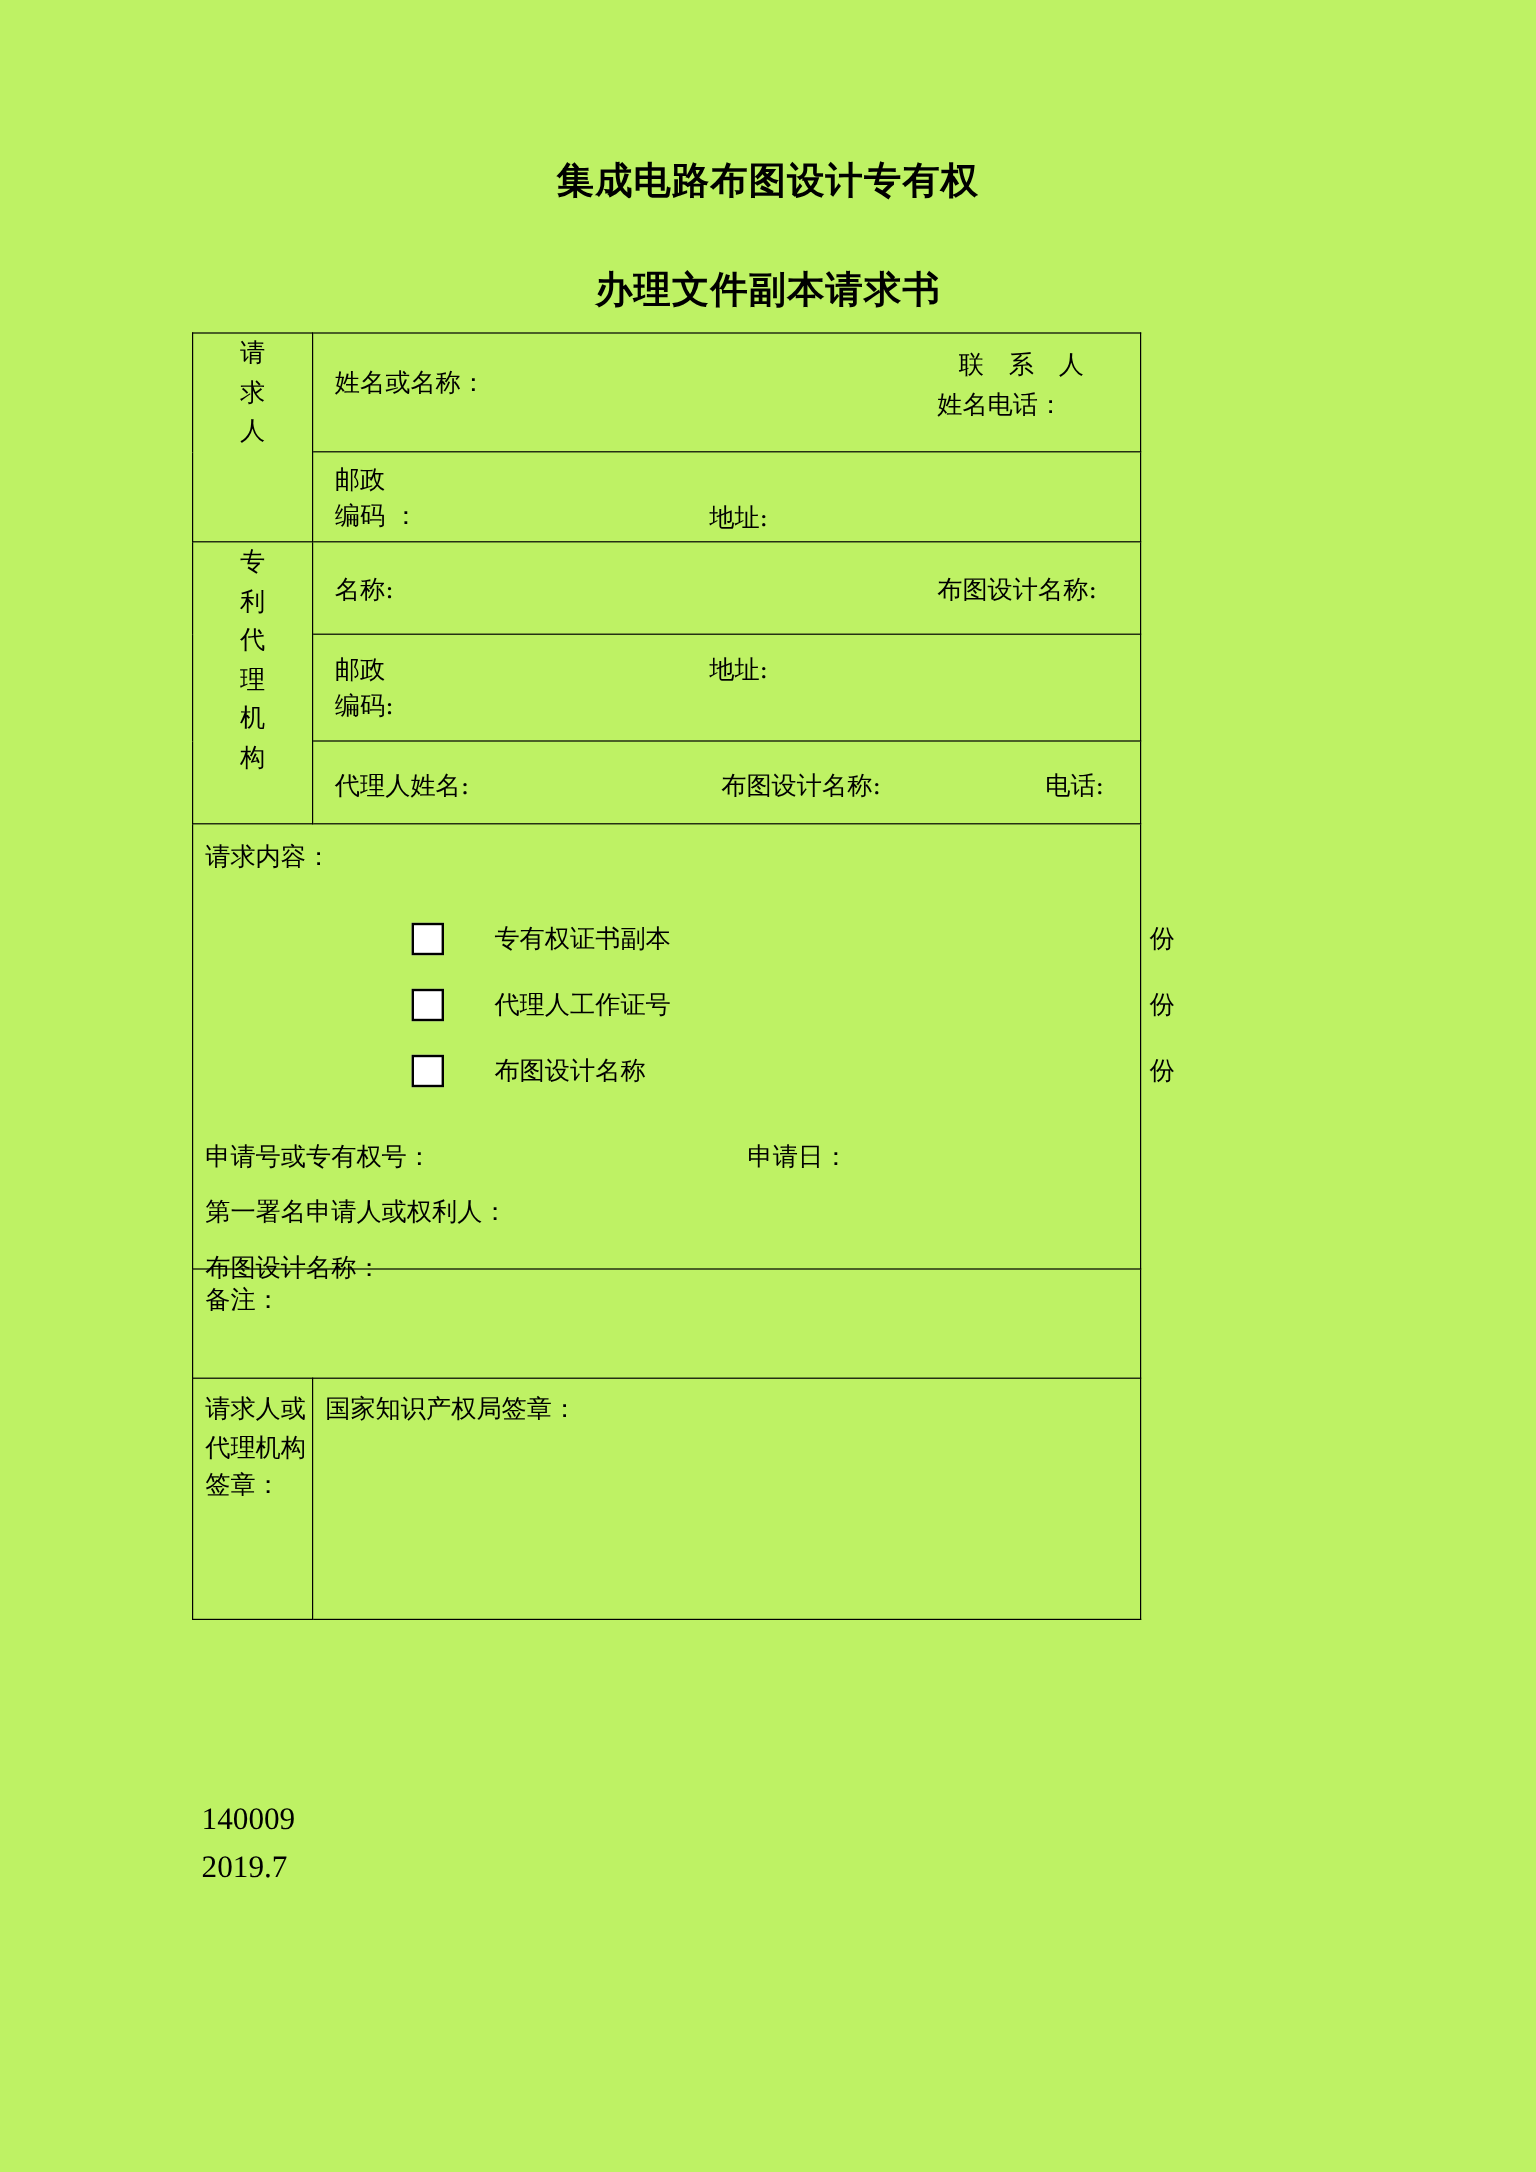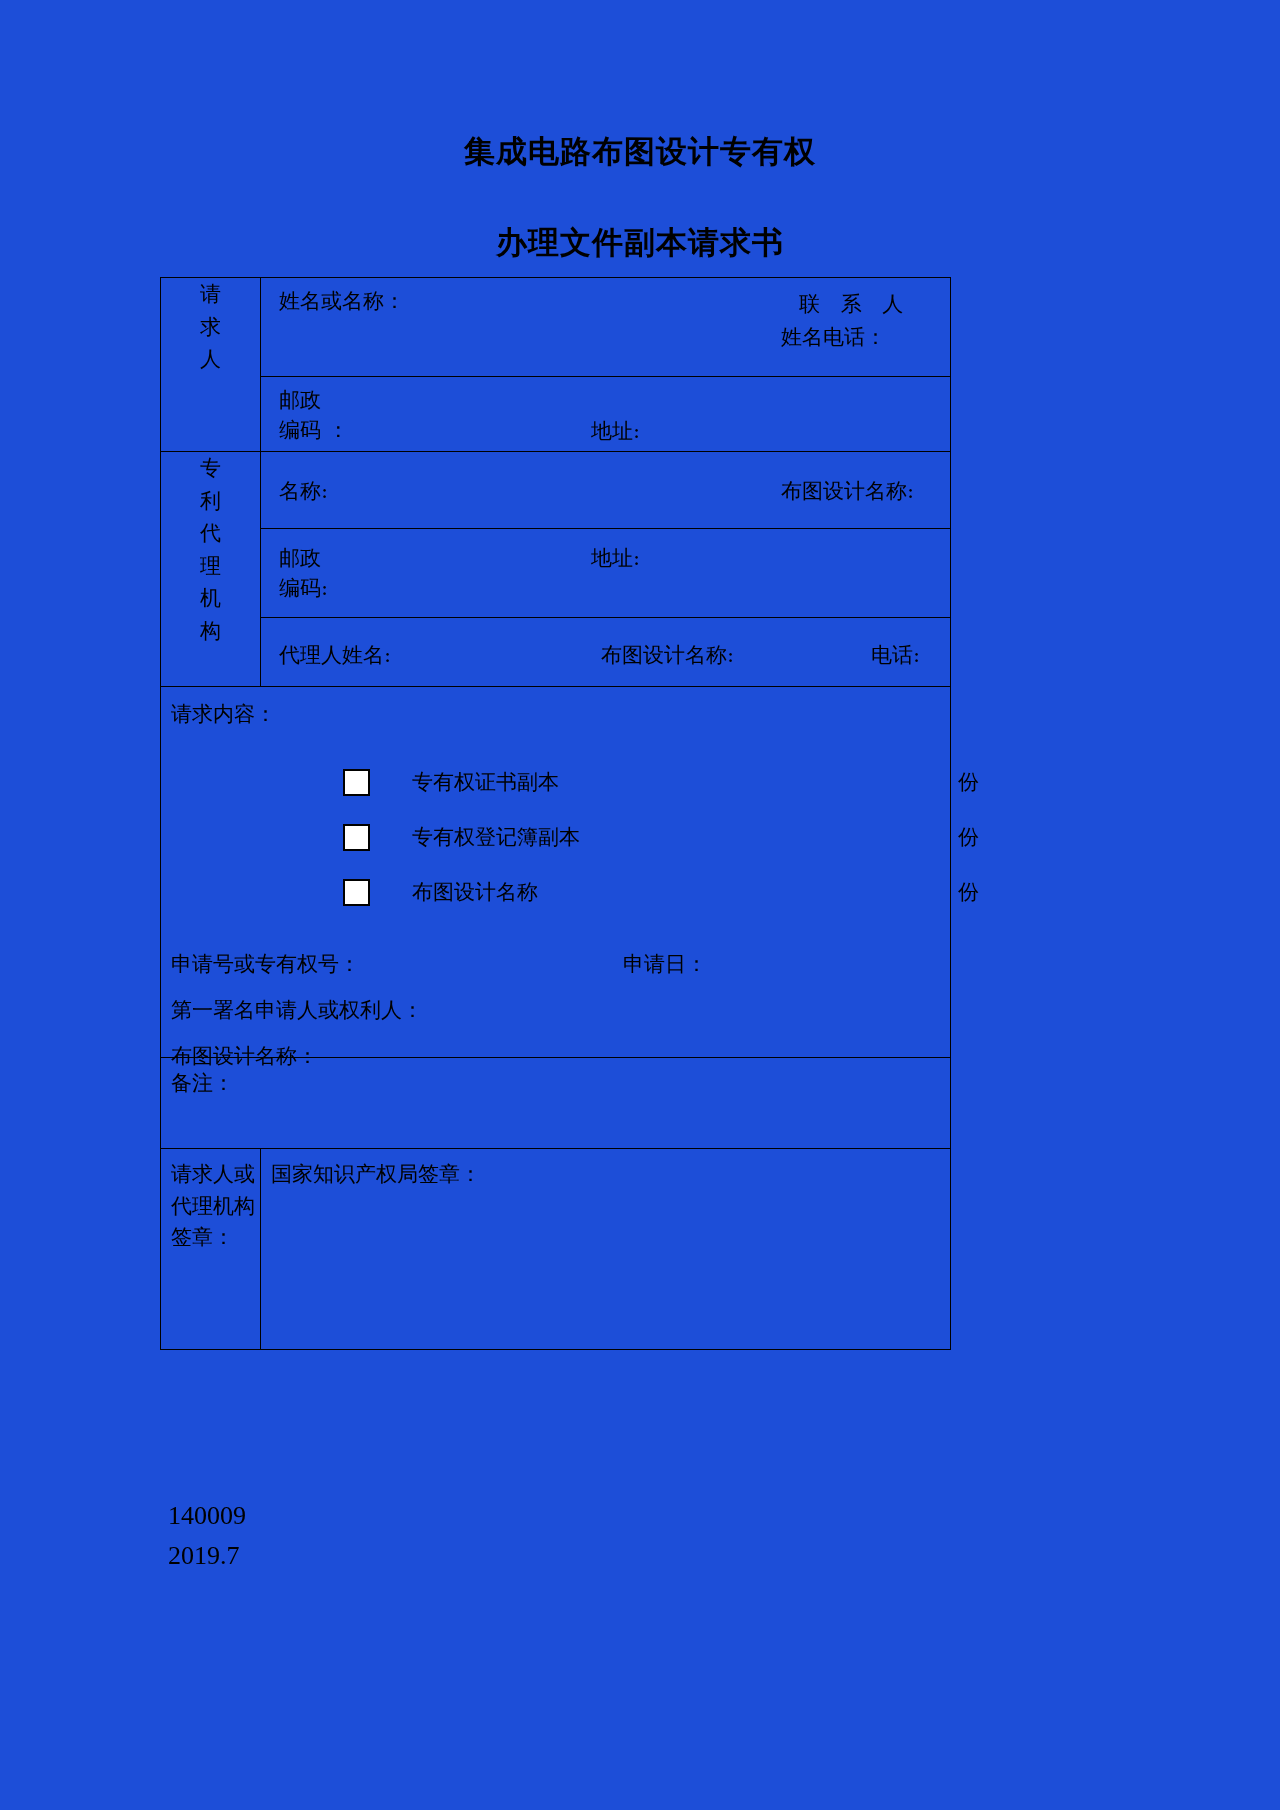--- a/index.html
+++ b/index.html
@@ -12,21 +12,21 @@
     height: 1810px;
     font-family: "DejaVu Serif", "Liberation Serif", serif;
     color: #000000;
     position: relative;
     overflow: hidden;
   }
   .page {
     position: relative;
     width: 1280px;
     height: 1810px;
-    background: #1d4ed8;
+    background: #bef264;
   }
 
   
   .title-block {
     position: absolute;
     left: 0;
     top: 132px;
     width: 1280px;
     text-align: center;
   }
@@ -70,21 +70,21 @@
   .vchars span { display: block; }
   .row-1 { height: 98px; }
   .row-2 { height: 74px; }
   .row-3 { height: 76px; }
   .row-4 { height: 88px; }
   .row-5 { height: 68px; }
 
   .cell-rel { position: relative; height: 100%; }
 
   
-  .r1-name { position: absolute; left: 18px; top: 8px; }
+  .r1-name { position: absolute; left: 18px; top: 26px; }
   .r1-contact {
     position: absolute; left: 520px; top: 10px;
     line-height: 1.55;
   }
   .r1-contact .c1 { letter-spacing: 7px; padding-left: 18px; }
 
   
   .r2-post { position: absolute; left: 18px; top: 8px; line-height: 1.45; }
   .r2-addr { position: absolute; left: 330px; top: 39px; }
 
@@ -249,21 +249,21 @@
             <div class="cb-row">
               <div class="cb-row-inner">
                 <span class="checkbox"></span>
                 <span class="cb-label">专有权证书副本</span>
                 <span class="cb-unit">份</span>
               </div>
             </div>
             <div class="cb-row">
               <div class="cb-row-inner">
                 <span class="checkbox"></span>
-                <span class="cb-label">专有权登记簿副本</span>
+                <span class="cb-label">代理人工作证号</span>
                 <span class="cb-unit">份</span>
               </div>
             </div>
             <div class="cb-row">
               <div class="cb-row-inner">
                 <span class="checkbox"></span>
                 <span class="cb-label">布图设计名称</span>
                 <span class="cb-unit">份</span>
               </div>
             </div>

